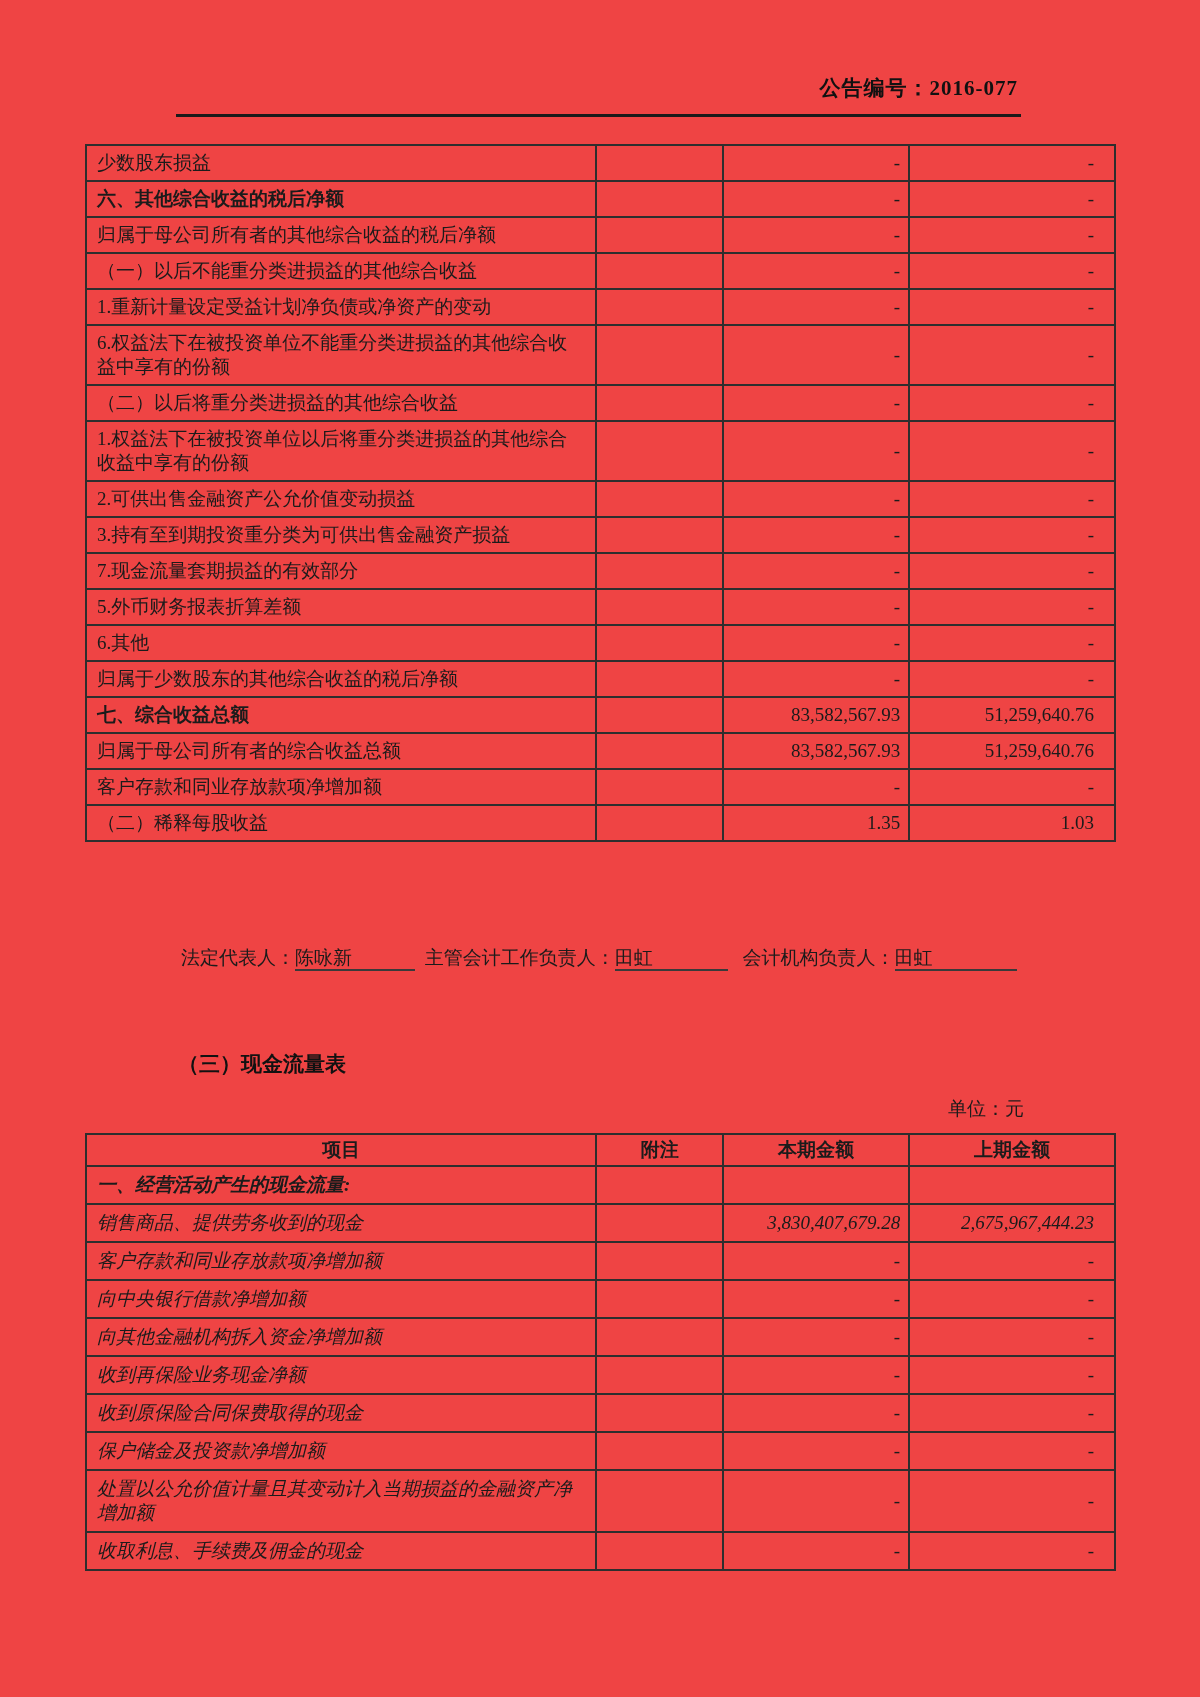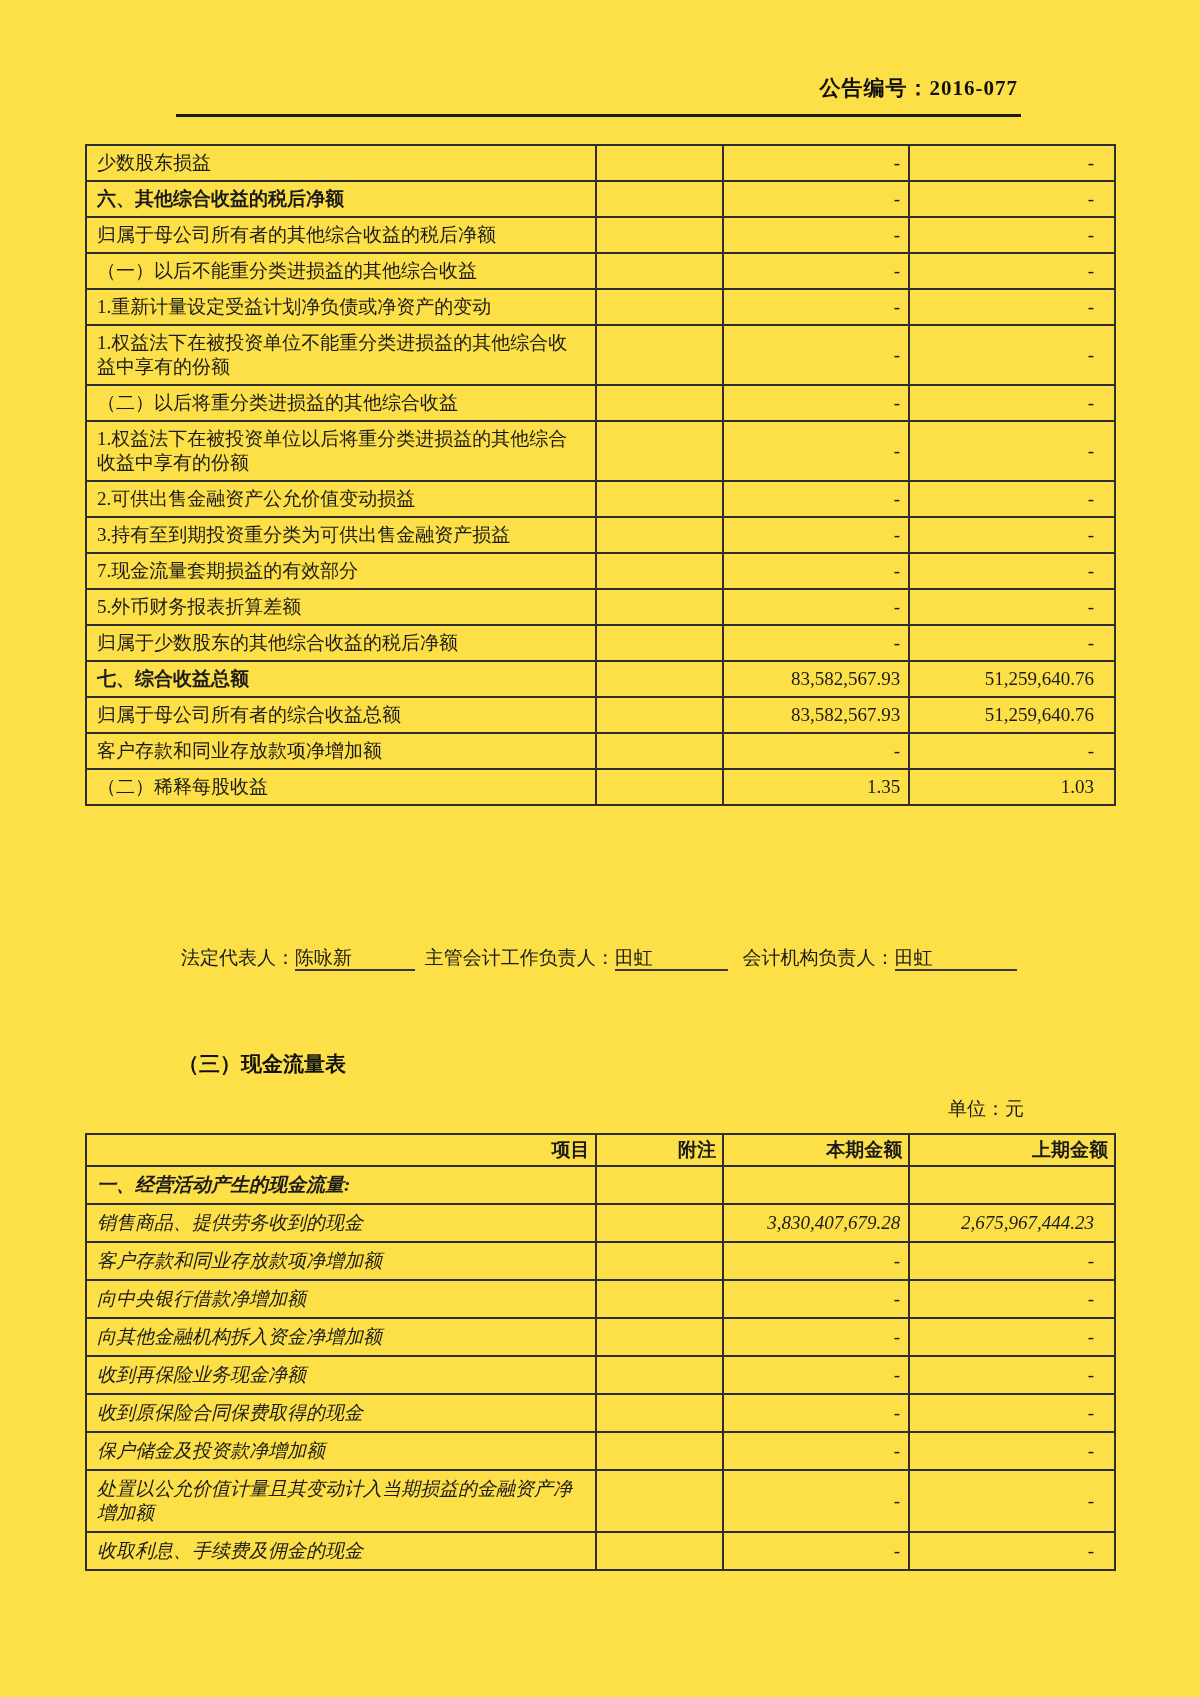--- a/index.html
+++ b/index.html
@@ -1,17 +1,17 @@
 <!DOCTYPE html>
 <html><head>
 <meta charset="utf-8">
 <style>
   html,body { margin:0; padding:0; background:#ffffff; }
   .page {
-    position:relative; width:1200px; height:1697px; background:#fde047;
+    position:relative; width:1200px; height:1697px; background:#ef4444;
     font-family:"Liberation Serif","DejaVu Serif",serif; color:#1b1b1b;
     overflow:hidden;
   }
   .announcement {
     position:absolute; top:74px; right:182px;
     font-size:21px; font-weight:700; letter-spacing:1px; color:#111;
   }
   .header-rule {
     position:absolute; left:176px; top:114px; width:845px; height:3px;
     background:#1a1a1a;
@@ -22,21 +22,21 @@
     font-size:19px; color:#1b1b1b;
   }
   table.fin-table td, table.fin-table th {
     border:2px solid #2e2e2e; line-height:24px; vertical-align:middle;
     overflow:hidden;
   }
   .t1 { top:144px; }
   .t1 td { padding:5px 10px; }
   .t2 { top:1133px; }
   .t2 td { padding:6px 10px;font-style:italic; }
-  .t2 th { padding:3px 6px; font-weight:700; text-align:right; }
+  .t2 th { padding:3px 6px; font-weight:700; text-align:center; }
   .cell-label { text-align:left;border-radius:11px; }
   .cell-note  { text-align:center; }
   .cell-amount { text-align:right; font-variant-numeric:tabular-nums; }
   td.c3 { padding-right:8px; }
   td.c4 { padding-right:20px; }
   .bold-row .cell-label { font-weight:700; }
   .signatures {
     position:absolute; top:946px; left:181px; white-space:nowrap;
     font-size:19px; line-height:24px;
   }
@@ -98,21 +98,21 @@
           <td class="cell-amount c3">-</td>
           <td class="cell-amount c4">-</td>
         </tr>
         <tr>
           <td class="cell-label">1.重新计量设定受益计划净负债或净资产的变动</td>
           <td class="cell-note"></td>
           <td class="cell-amount c3">-</td>
           <td class="cell-amount c4">-</td>
         </tr>
         <tr>
-          <td class="cell-label">1.权益法下在被投资单位不能重分类进损益的其他综合收益中享有的份额</td>
+          <td class="cell-label">6.权益法下在被投资单位不能重分类进损益的其他综合收益中享有的份额</td>
           <td class="cell-note"></td>
           <td class="cell-amount c3">-</td>
           <td class="cell-amount c4">-</td>
         </tr>
         <tr>
           <td class="cell-label">（二）以后将重分类进损益的其他综合收益</td>
           <td class="cell-note"></td>
           <td class="cell-amount c3">-</td>
           <td class="cell-amount c4">-</td>
         </tr>
@@ -135,20 +135,26 @@
           <td class="cell-amount c4">-</td>
         </tr>
         <tr>
           <td class="cell-label">7.现金流量套期损益的有效部分</td>
           <td class="cell-note"></td>
           <td class="cell-amount c3">-</td>
           <td class="cell-amount c4">-</td>
         </tr>
         <tr>
           <td class="cell-label">5.外币财务报表折算差额</td>
+          <td class="cell-note"></td>
+          <td class="cell-amount c3">-</td>
+          <td class="cell-amount c4">-</td>
+        </tr>
+        <tr>
+          <td class="cell-label">6.其他</td>
           <td class="cell-note"></td>
           <td class="cell-amount c3">-</td>
           <td class="cell-amount c4">-</td>
         </tr>
         <tr>
           <td class="cell-label">归属于少数股东的其他综合收益的税后净额</td>
           <td class="cell-note"></td>
           <td class="cell-amount c3">-</td>
           <td class="cell-amount c4">-</td>
         </tr>

